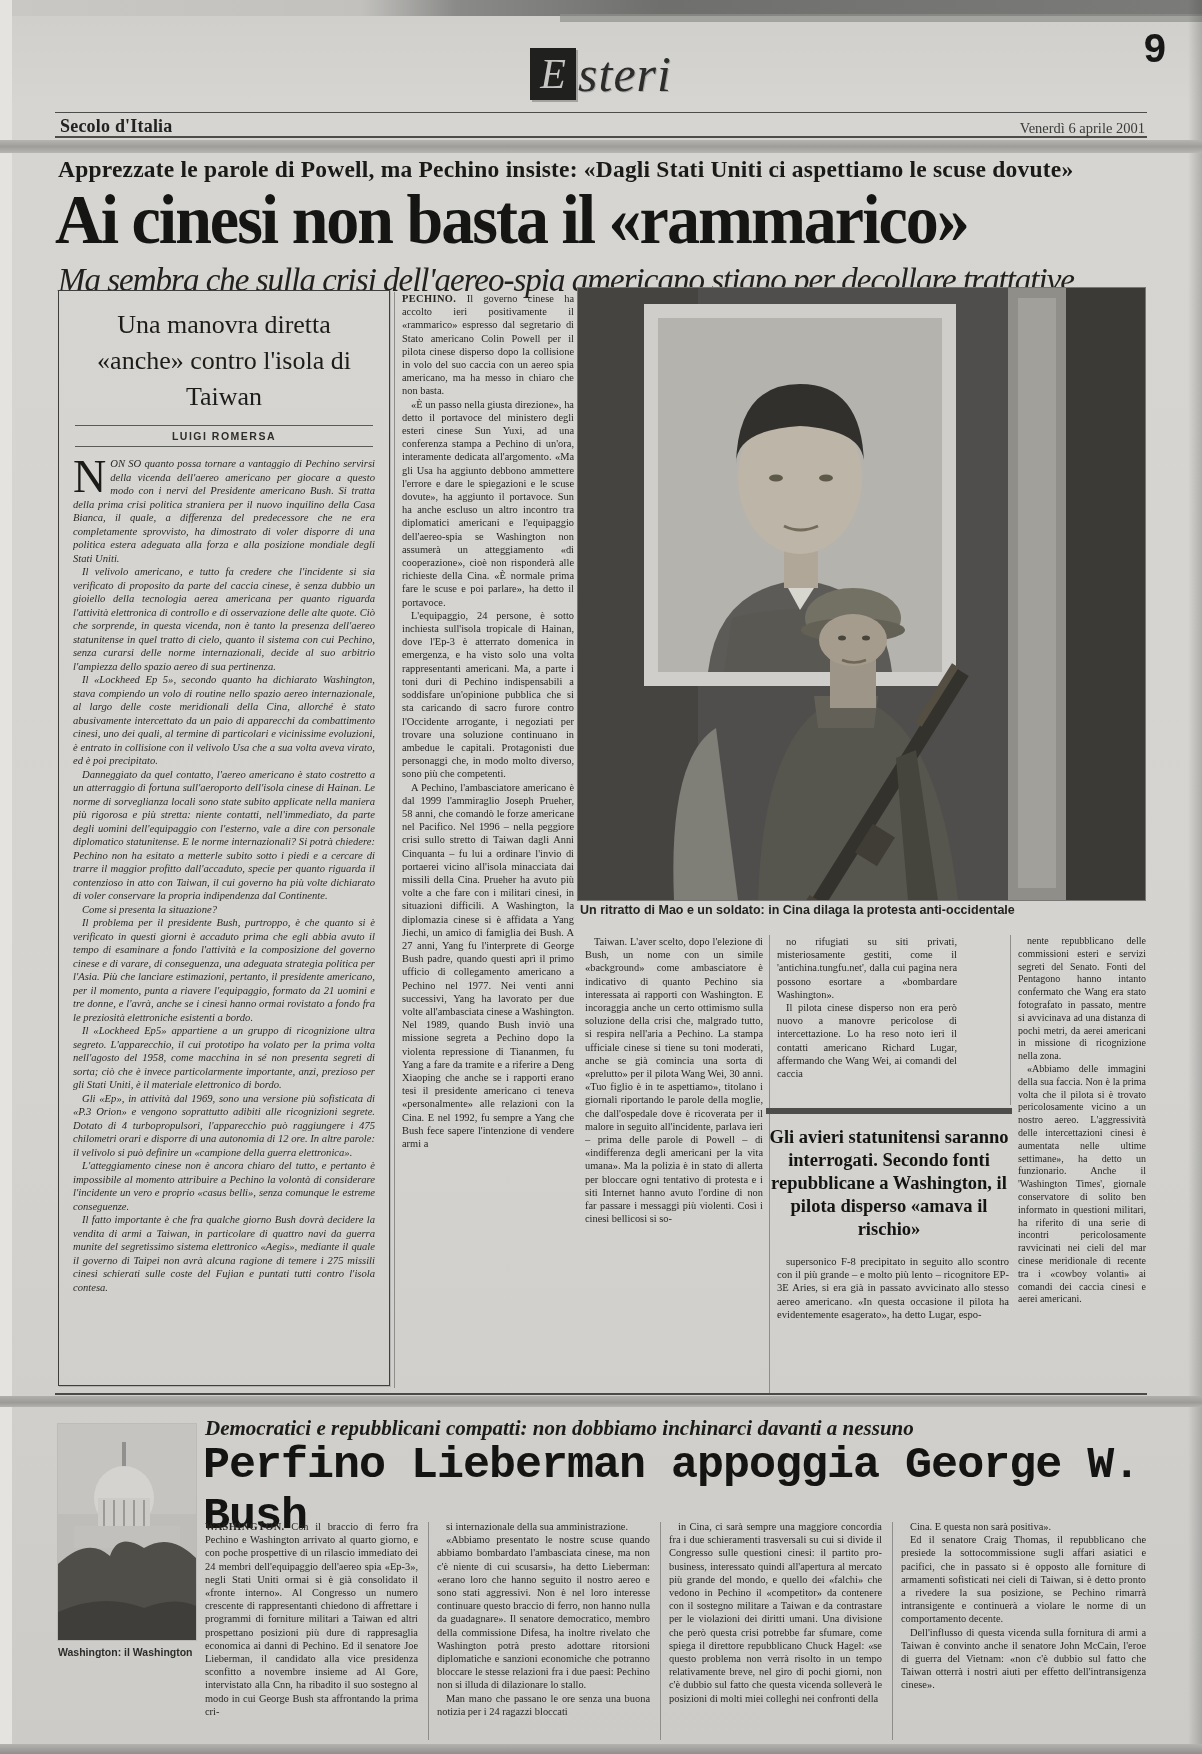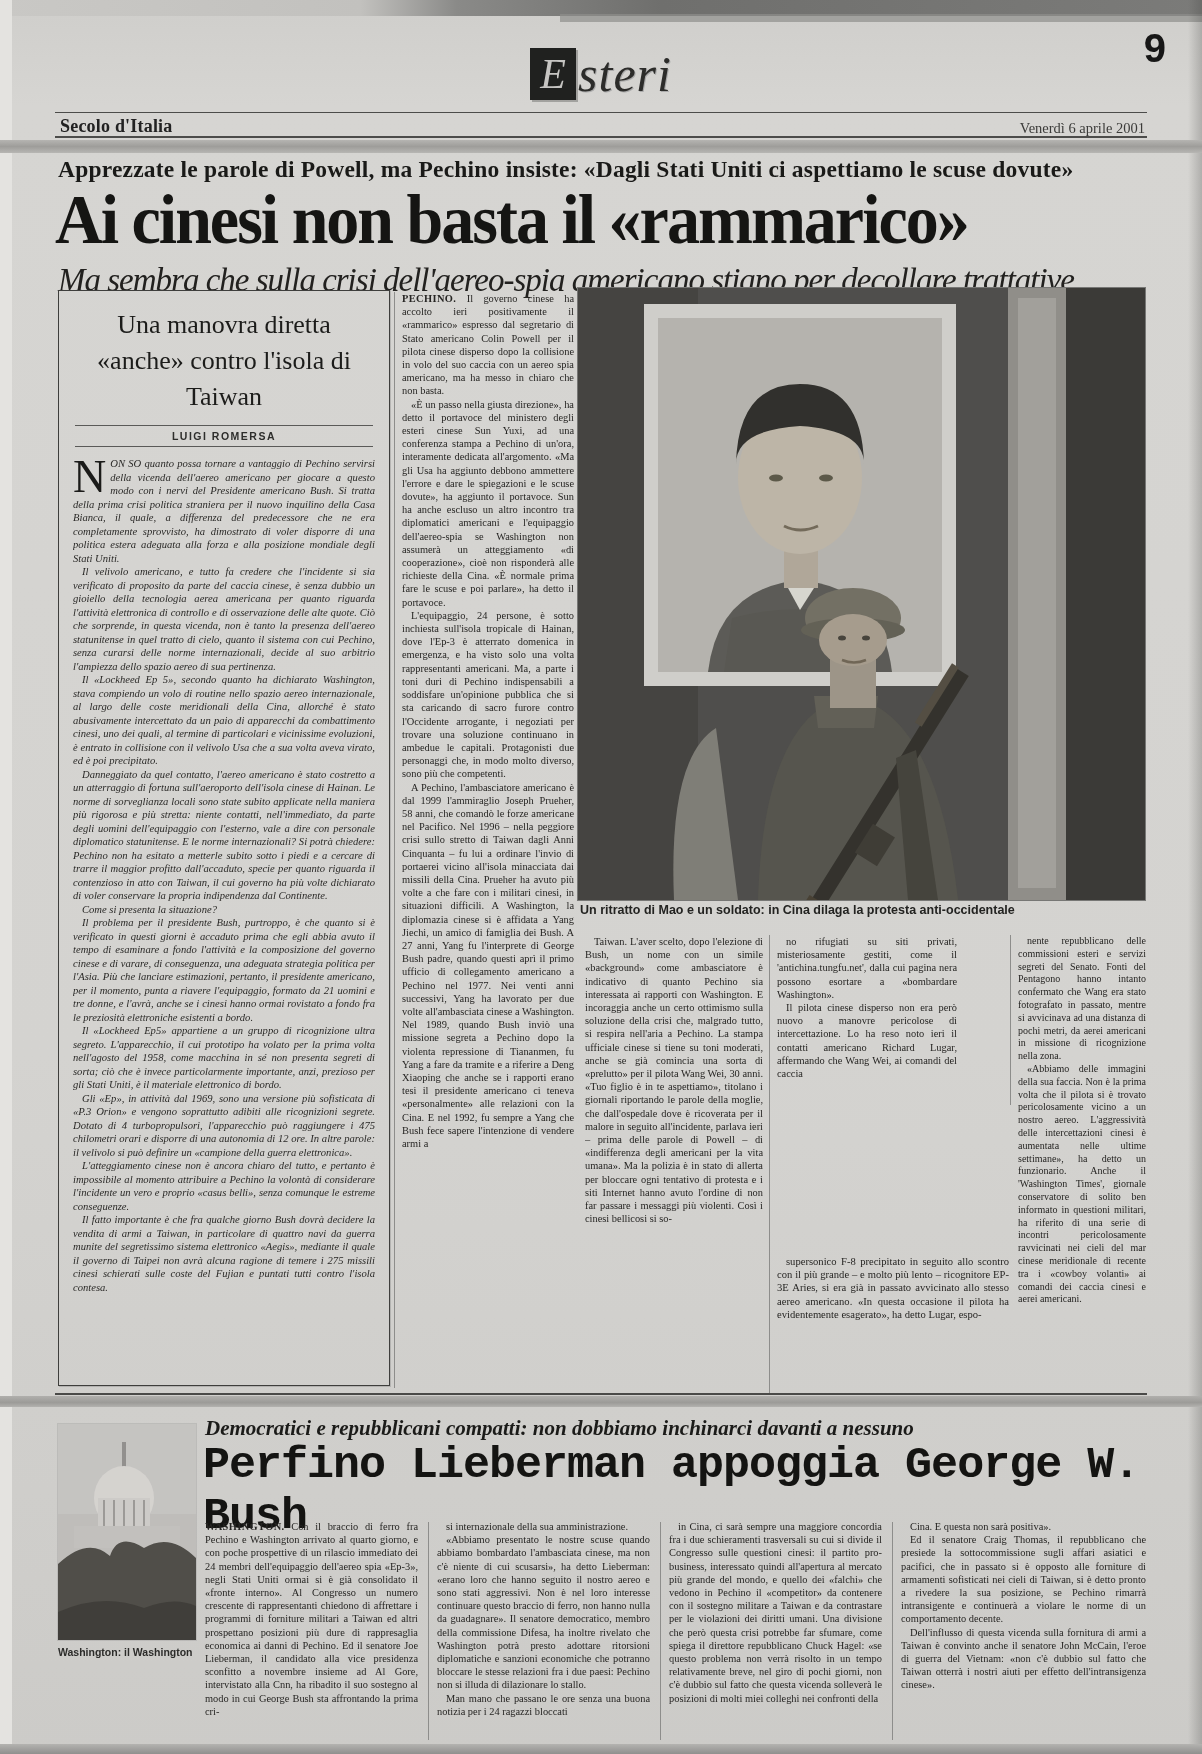--- a/index.html
+++ b/index.html
@@ -168,20 +168,21 @@
         <p>Taiwan. L'aver scelto, dopo l'elezione di Bush, un nome con un simile «background» come ambasciatore è indicativo di quanto Pechino sia interessata ai rapporti con Washington. E incoraggia anche un certo ottimismo sulla soluzione della crisi che, malgrado tutto, si respira nell'aria a Pechino. La stampa ufficiale cinese si tiene su toni moderati, anche se già comincia una sorta di «prelutto» per il pilota Wang Wei, 30 anni. «Tuo figlio è in te aspettiamo», titolano i giornali riportando le parole della moglie, che dall'ospedale dove è ricoverata per il malore in seguito all'incidente, parlava ieri – prima delle parole di Powell – di «indifferenza degli americani per la vita umana». Ma la polizia è in stato di allerta per bloccare ogni tentativo di protesta e i siti Internet hanno avuto l'ordine di non far passare i messaggi più violenti. Così i cinesi bellicosi si so-</p>
       </div>
   </div>
   <div class="abs vrule" style="left:769px;top:935px;height:458px;"></div>
   <div class="abs textcol" style="left:777px;top:935px;width:180px;height:168px;">
     <div>
         <p>no rifugiati su siti privati, misteriosamente gestiti, come il 'antichina.tungfu.net', dalla cui pagina nera possono esortare a «bombardare Washington».</p>
         <p>Il pilota cinese disperso non era però nuovo a manovre pericolose di intercettazione. Lo ha reso noto ieri il contatti americano Richard Lugar, affermando che Wang Wei, ai comandi del caccia</p>
       </div>
   </div>
+  <div class="abs pullquote">Gli avieri statunitensi saranno interrogati. Secondo fonti repubblicane a Washington, il pilota disperso «amava il rischio»</div>
   <div class="abs textcol" style="left:777px;top:1255px;width:232px;height:138px;font-size:10.6px;">
     <div>
         <p>supersonico F-8 precipitato in seguito allo scontro con il più grande – e molto più lento – ricognitore EP-3E Aries, si era già in passato avvicinato allo stesso aereo americano. «In questa occasione il pilota ha evidentemente esagerato», ha detto Lugar, espo-</p>
       </div>
   </div>
   <div class="abs vrule" style="left:1010px;top:935px;height:170px;"></div>
   <div class="abs textcol" style="left:1018px;top:935px;width:128px;height:458px;font-size:10px;line-height:12.8px;">
     <div>
         <p>nente repubblicano delle commissioni esteri e servizi segreti del Senato. Fonti del Pentagono hanno intanto confermato che Wang era stato fotografato in passato, mentre si avvicinava ad una distanza di pochi metri, da aerei americani in missione di ricognizione nella zona.</p>
         <p>«Abbiamo delle immagini della sua faccia. Non è la prima volta che il pilota si è trovato pericolosamente vicino a un nostro aereo. L'aggressività delle intercettazioni cinesi è aumentata nelle ultime settimane», ha detto un funzionario. Anche il 'Washington Times', giornale conservatore di solito ben informato in questioni militari, ha riferito di una serie di incontri pericolosamente ravvicinati nei cieli del mar cinese meridionale di recente tra i «cowboy volanti» ai comandi dei caccia cinesi e aerei americani.</p>

